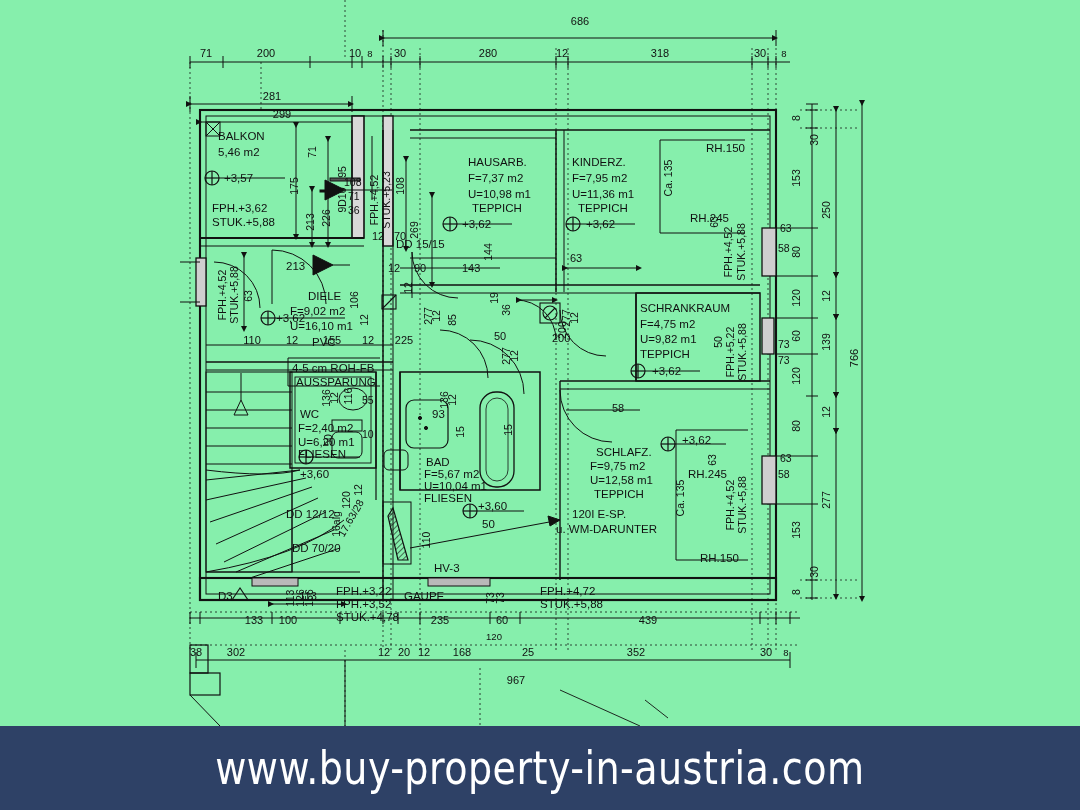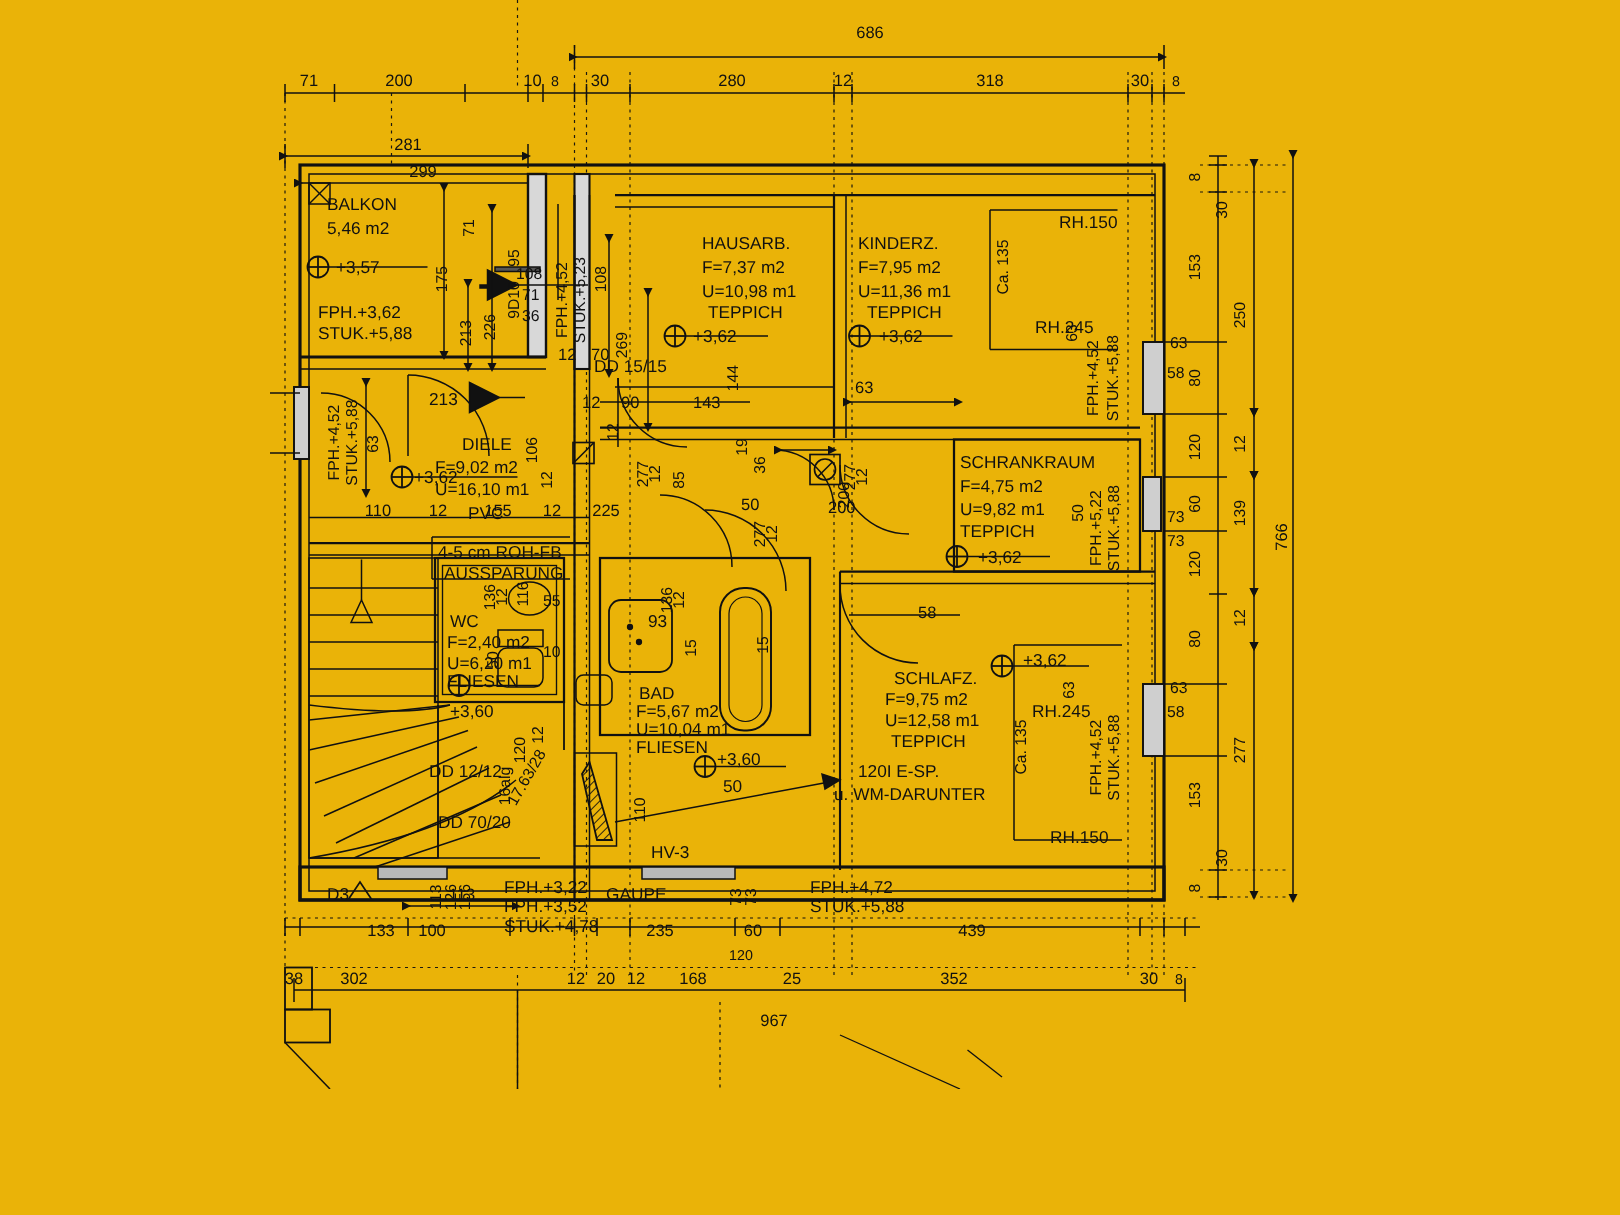--- a/index.html
+++ b/index.html
@@ -1,18 +1,18 @@
 <!DOCTYPE html>
 <html><head>
 <meta charset="utf-8">
 <style>
   html,body{margin:0;padding:0;background:#ffffff;}
   body{width:1080px;height:810px;overflow:hidden;
        font-family:"Liberation Sans", sans-serif;}
-  #page{position:relative;width:1080px;height:810px;background:#eab308;}
+  #page{position:relative;width:1080px;height:810px;background:#86efac;}
 
   
   #plan{position:absolute;left:0;top:0;width:1080px;height:726px;overflow:hidden;}
   #plan svg{display:block;}
 
   
   #banner{position:absolute;left:0;top:726px;width:1080px;height:84px;
           background:#2e4166;display:flex;align-items:center;justify-content:center;}
   #banner .url{color:#ffffff;font-size:46px;letter-spacing:.5px;
                font-family:"DejaVu Sans Condensed","Liberation Sans",sans-serif;
@@ -581,14 +581,17 @@
     <text class="vt" x="830" y="210" transform="rotate(-90 830 210)" text-anchor="middle">250</text>
     <text class="vt" x="830" y="296" transform="rotate(-90 830 296)" text-anchor="middle">12</text>
     <text class="vt" x="830" y="342" transform="rotate(-90 830 342)" text-anchor="middle">139</text>
     <text class="vt" x="830" y="412" transform="rotate(-90 830 412)" text-anchor="middle">12</text>
     <text class="vt" x="830" y="500" transform="rotate(-90 830 500)" text-anchor="middle">277</text>
     <text class="dim" x="858" y="358" transform="rotate(-90 858 358)" text-anchor="middle">766</text>
 
   </svg>
   </div>
 
+  <div id="banner">
+    <div class="url">www.buy-property-in-austria.com</div>
+  </div>
 
 </div>
 
 </body></html>

